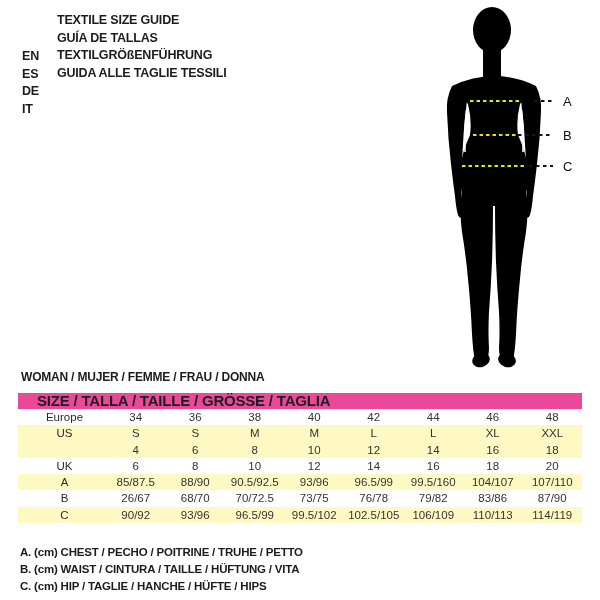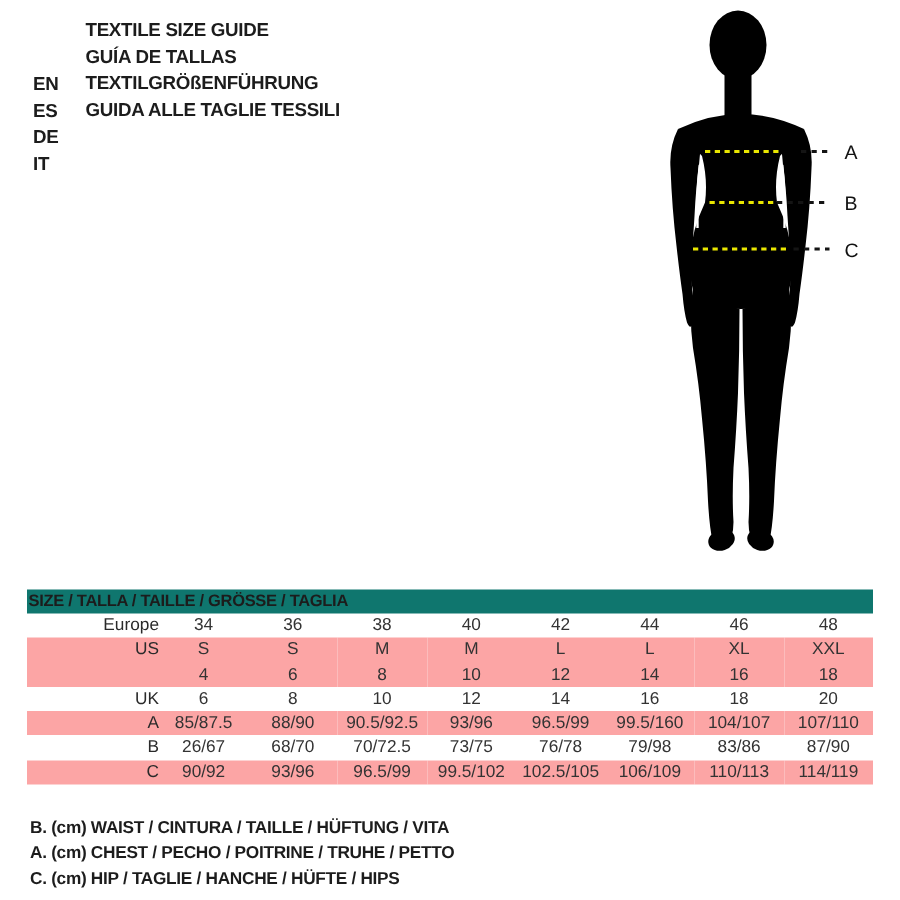--- a/index.html
+++ b/index.html
@@ -15,29 +15,29 @@
   
   .fig{position:absolute;left:428px;top:4px;}
   .marker-label{font-family:"Liberation Sans",sans-serif;font-size:13px;fill:#111;}
 
   
   .section-title{position:absolute;left:21px;top:370px;font-weight:bold;font-size:12px;
                  letter-spacing:-0.2px;white-space:nowrap;}
 
   
   .table-header{position:absolute;left:18px;top:393px;width:564px;height:16px;
-                background:#0f766e;font-weight:bold;font-size:11px;line-height:16px;
-                padding-left:1px;box-sizing:border-box;letter-spacing:-0.2px;}
+                background:#ec4899;font-weight:bold;font-size:15px;line-height:16px;
+                padding-left:19px;box-sizing:border-box;letter-spacing:-0.2px;}
   .size-table{position:absolute;left:18px;top:409px;width:564px;border-collapse:collapse;
               table-layout:fixed;font-size:11.5px;}
   .size-table td{height:16.3px;line-height:16.3px;padding:0;text-align:center;
                  color:#333;white-space:nowrap;}
-  .size-table td.rowlabel{text-align:right;padding-left:5px;color:#2a2a2a;}
+  .size-table td.rowlabel{text-align:center;padding-left:5px;color:#2a2a2a;}
   .size-table col.c-label{width:88px;}
-  .size-table tr.shade{background:#fca5a5;}
+  .size-table tr.shade{background:#fef9c3;}
 
   
   .legend{position:absolute;left:20px;top:544px;}
   .legend-row{height:17.2px;line-height:17.2px;font-weight:bold;font-size:11.5px;
               letter-spacing:-0.2px;white-space:nowrap;}
 </style>
 </head>
 <body>
 
 <div class="stage">
@@ -90,20 +90,21 @@
       <text class="marker-label" x="135" y="136">B</text>
     </g>
 
     <g>
       <line x1="34" y1="162" x2="98" y2="162" stroke-width="2" stroke-dasharray="3.5 3" stroke="#e9e600"></line>
       <line x1="101" y1="162" x2="125" y2="162" stroke-width="2" stroke-dasharray="3.5 3.5" stroke="#141414"></line>
       <text class="marker-label" x="135" y="167">C</text>
     </g>
   </svg>
 
+  <div class="section-title">WOMAN / MUJER / FEMME / FRAU / DONNA</div>
 
   <div class="table-header">SIZE / TALLA / TAILLE / GRÖSSE / TAGLIA</div>
   <table class="size-table">
     <colgroup>
       <col class="c-label">
       <col>
         <col>
         <col>
         <col>
         <col>
@@ -167,37 +168,37 @@
         <td>104/107</td>
         <td>107/110</td>
       </tr>
       <tr>
         <td class="rowlabel">B</td>
         <td>26/67</td>
         <td>68/70</td>
         <td>70/72.5</td>
         <td>73/75</td>
         <td>76/78</td>
-        <td>79/98</td>
+        <td>79/82</td>
         <td>83/86</td>
         <td>87/90</td>
       </tr>
       <tr class="shade">
         <td class="rowlabel">C</td>
         <td>90/92</td>
         <td>93/96</td>
         <td>96.5/99</td>
         <td>99.5/102</td>
         <td>102.5/105</td>
         <td>106/109</td>
         <td>110/113</td>
         <td>114/119</td>
       </tr>
     </tbody>
   </table>
 
   <div class="legend">
+    <div class="legend-row">A. (cm) CHEST / PECHO / POITRINE / TRUHE / PETTO</div>
     <div class="legend-row">B. (cm) WAIST / CINTURA / TAILLE / HÜFTUNG / VITA</div>
-    <div class="legend-row">A. (cm) CHEST / PECHO / POITRINE / TRUHE / PETTO</div>
     <div class="legend-row">C. (cm) HIP / TAGLIE / HANCHE / HÜFTE / HIPS</div>
   </div>
 
 </div>
 
 </body></html>

